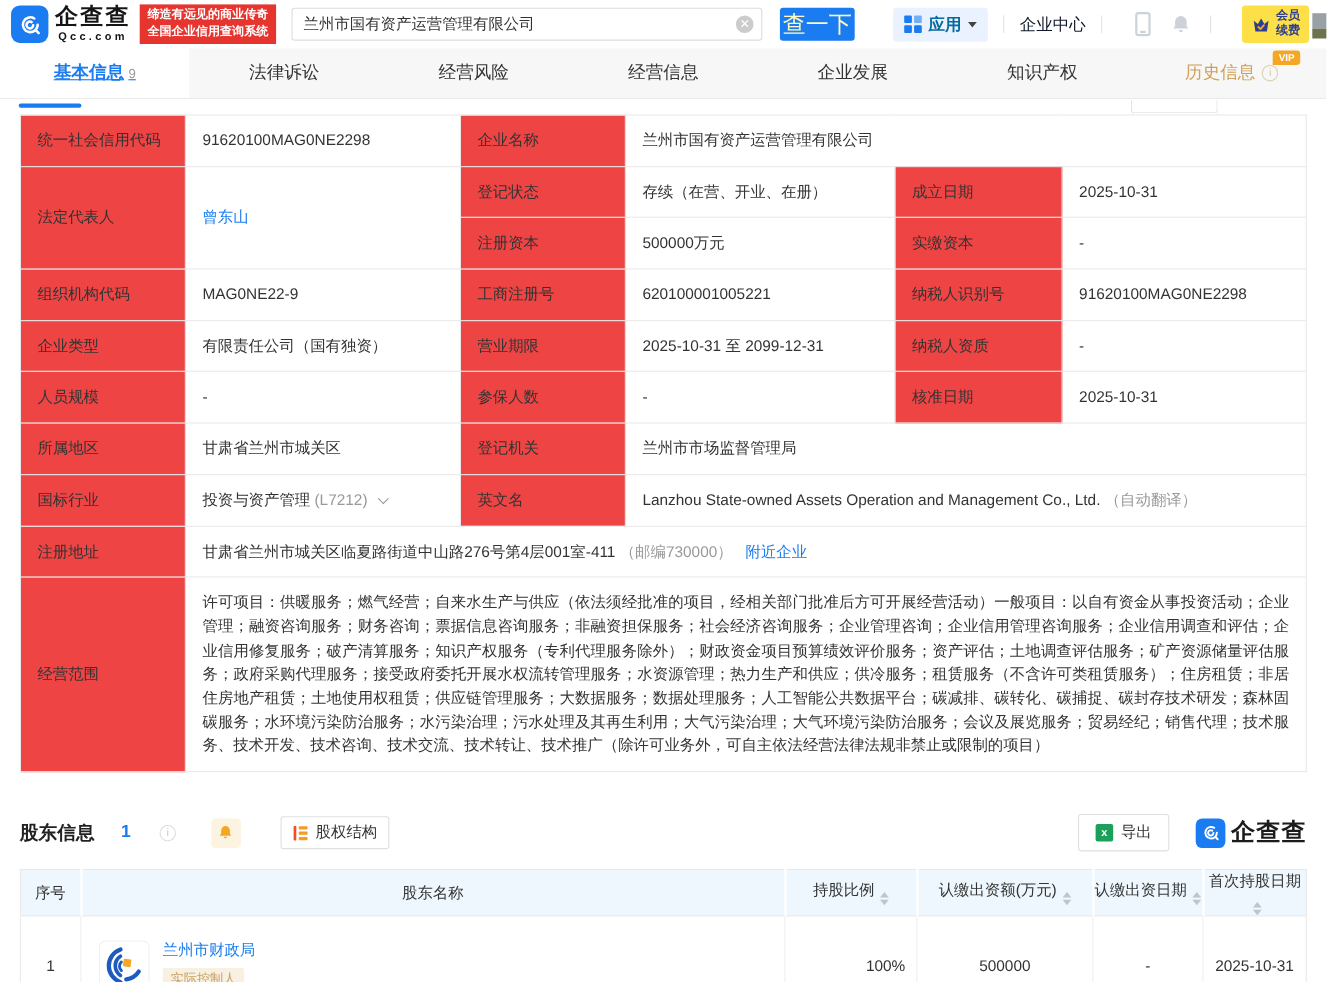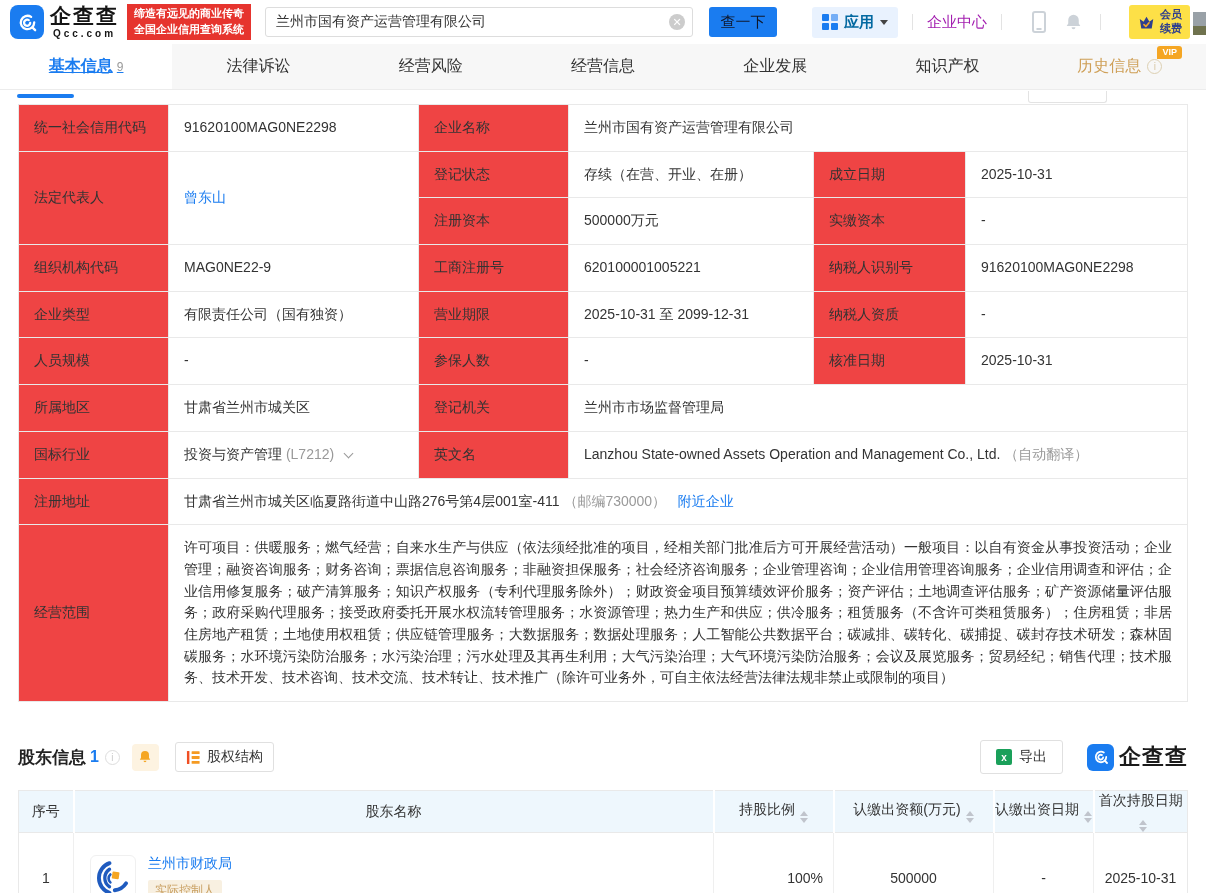--- a/index.html
+++ b/index.html
@@ -13,30 +13,30 @@
   .logo-block { display:flex; align-items:center; cursor:pointer; }
   .logo-icon { width:34px; height:34px; border-radius:8px; background:#1a7cf0; display:flex; align-items:center; justify-content:center; flex:none; }
   .brand { margin-left:6px; text-align:center; }
   .brand-name { font-size:21px; font-weight:bold; color:#151515; letter-spacing:2px; line-height:1; }
   .brand-domain { font-size:10px; font-weight:bold; letter-spacing:3px; color:#151515; margin-top:2px; }
   .slogan { background:#e6342e; color:#fff; font-size:11px; line-height:1.45; padding:2px 7px; margin-left:8px; font-weight:bold; white-space:nowrap; }
   .search-wrap { display:flex; align-items:center; margin-left:14px; }
   .search-box { position:relative; width:428px; }
   .search-input { width:100%; height:30px; border:1px solid #ddd; border-radius:3px; padding:0 32px 0 10px; font-size:14px; color:#333; outline:none; font-family:inherit; }
   .clear-icon { position:absolute; right:8px; top:7px; width:16px; height:16px; border-radius:50%; background:#ccc; color:#fff; font-size:11px; line-height:16px; text-align:center; cursor:pointer; }
-  .search-btn { margin-left:16px; width:68px; height:30px; background:#1a7cf0; color:#0f172a; border:none; border-radius:3px; font-size:15px; cursor:pointer; font-family:inherit; }
+  .search-btn { margin-left:16px; width:68px; height:30px; background:#1a7cf0; color:#fef9c3; border:none; border-radius:3px; font-size:21px; cursor:pointer; font-family:inherit; }
   .top-right { margin-left:auto; display:flex; align-items:center; }
   .apps-pill { display:flex; align-items:center; background:#e9f2fe; border-radius:3px; padding:6px 10px; cursor:pointer; }
   .grid-icon { display:grid; grid-template-columns:7px 7px; grid-template-rows:7px 7px; gap:2px; margin-right:6px; }
   .grid-icon i { background:#1a7cf0; border-radius:1px; }
   .grid-icon i:nth-child(2) { background:#74aef6; }
   .apps-label { font-size:15px; font-weight:bold; color:#0369a1; }
   .caret-down { width:0; height:0; border-left:4px solid transparent; border-right:4px solid transparent; border-top:5px solid #444; margin-left:6px; }
   .vdiv { width:1px; height:16px; background:#e3e3e3; margin:0 14px; }
-  .ent-center { font-size:15px; color:#a21caf; cursor:pointer; white-space:nowrap; }
+  .ent-center { font-size:15px; color:#0f172a; cursor:pointer; white-space:nowrap; }
   .phone-icon { width:14px; height:22px; border:2px solid #ccd2d8; border-radius:3px; margin:0 17px 0 16px; position:relative; cursor:pointer; }
   .phone-icon::after { content:""; position:absolute; bottom:1px; left:50%; transform:translateX(-50%); width:5px; height:2px; background:#ccd2d8; }
   .bell-gray { cursor:pointer; display:flex; margin-right:2px; }
   .member-pill { background:#fde047; border-radius:3px; padding:3px 8px; display:flex; align-items:center; margin-left:14px; cursor:pointer; }
   .member-text { font-size:11px; font-weight:bold; color:#2e3e8e; line-height:1.25; margin-left:4px; }
   .edge-blocks { position:absolute; right:0; top:12px; width:13px; z-index:5; }
   .edge-a { height:14px; background:#99a1a7; }
   .edge-b { height:9px; background:#6f724e; }
   
   .tabbar { height:46px; background:#f7f7f7; border-bottom:1px solid #ececec; display:flex; position:relative; }
@@ -50,21 +50,21 @@
   .partial-btn { position:absolute; left:1028px; top:91px; width:79px; height:12px; background:#fff; border:1px solid #e3e3e3; border-top:none; border-radius:0 0 3px 3px; }
   
   .info-table { width:1170px; margin:14px 18px 0; border-collapse:collapse; table-layout:fixed; font-size:14px; }
   .info-table td { border:1px solid #e9e9e9; padding:12px 15px; vertical-align:middle; color:#333; line-height:1.55; word-break:break-all; }
   .info-table td.lbl { background:#ef4444; }
   .link { color:#1a7cf0; text-decoration:none; cursor:pointer; }
   .gray { color:#999; }
   .chev-down { display:inline-block; width:7px; height:7px; border-right:1.5px solid #999; border-bottom:1.5px solid #999; transform:rotate(45deg); margin-left:7px; position:relative; top:-2px; cursor:pointer; }
   .scope-cell { line-height:24px; text-align:justify; }
   
-  .sh-header { display:flex; align-items:center; margin:38px 18px 0; }
+  .sh-header { display:flex; align-items:center; margin:38px 18px 0;gap:20px; }
   .sh-title { font-size:17px; font-weight:bold; color:#222; }
   .sh-count { color:#1a7cf0; font-size:16px; font-weight:bold; margin-left:4px; }
   .bell-chip { width:27px; height:27px; background:#fdf3e1; border-radius:4px; display:flex; align-items:center; justify-content:center; margin-left:12px; cursor:pointer; }
   .equity-btn { display:flex; align-items:center; border:1px solid #e0e0e0; border-radius:3px; background:#fff; padding:5px 10px; margin-left:16px; font-size:14px; color:#333; cursor:pointer; font-family:inherit; }
   .equity-btn svg { margin-right:6px; }
   .sh-right { margin-left:auto; display:flex; align-items:center; }
   .export-btn { display:flex; align-items:center; border:1px solid #e0e0e0; border-radius:3px; background:#fff; padding:7px 15px; font-size:14px; color:#333; cursor:pointer; font-family:inherit; }
   .excel-icon { width:16px; height:16px; background:#1aa05a; border-radius:2px; color:#fff; font-size:10px; font-weight:bold; display:flex; align-items:center; justify-content:center; margin-right:7px; }
   .qcc-watermark { display:flex; align-items:center; margin-left:24px; }
   .qcc-watermark .logo-icon { width:27px; height:27px; border-radius:6px; }

